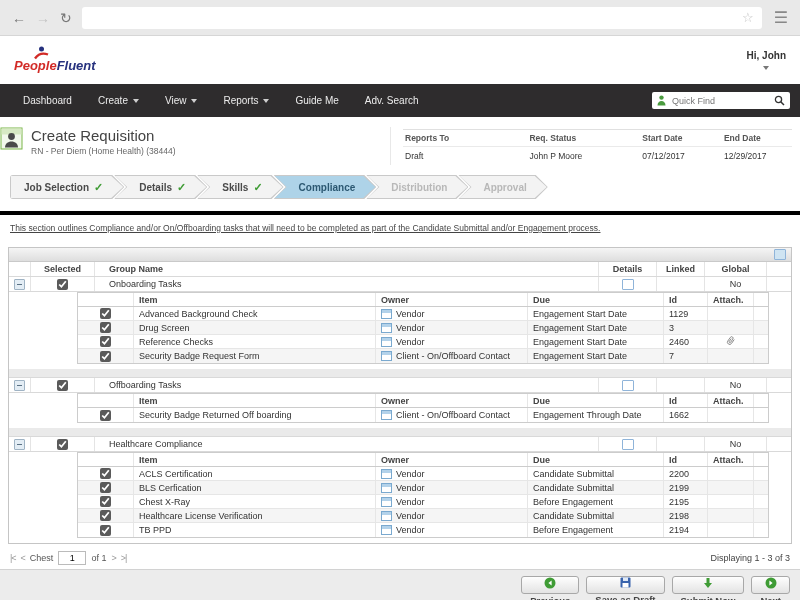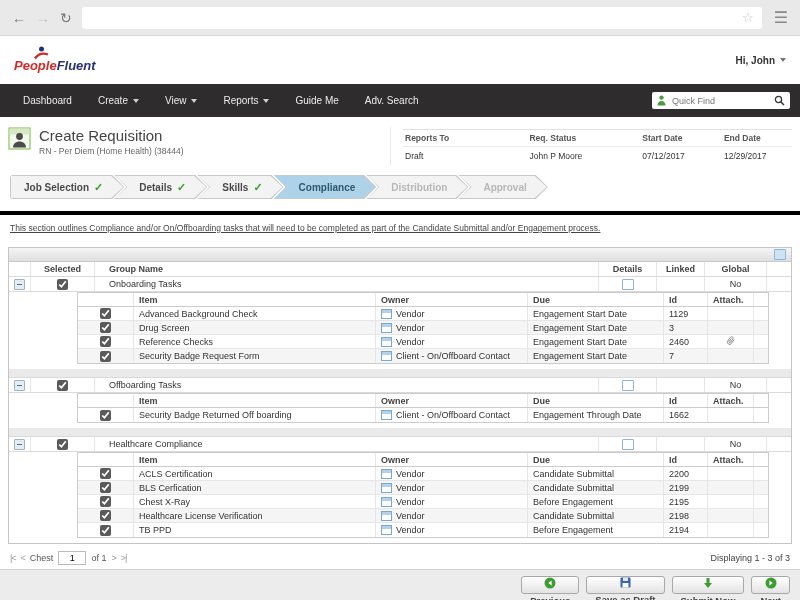--- a/index.html
+++ b/index.html
@@ -18,36 +18,36 @@
     font-family:"Liberation Sans", sans-serif; }
   .star { color:#c5c5c5; font-size:13px; }
   .menu { color:#888; font-size:16px; margin-left:2px; }
 
   
   .band { height:48px; background:#fff; display:flex; align-items:center;
     justify-content:space-between; padding:0 14px; }
   .logo { position:relative; font-style:italic; font-weight:bold; font-size:13px; margin-top:10px; }
   .logo-fig { position:absolute; top:-12px; left:20px; }
   .logo .p1 { color:#d22b27; } .logo .p2 { color:#26317e; }
-  .greeting { font-size:10px; color:#333; font-weight:bold; display:flex; align-items:center; gap:5px; }
+  .greeting { font-size:10px; color:#333; font-weight:bold; display:flex; align-items:center; gap:5px;flex-direction:column; }
   .caret { width:0; height:0; border-left:3.5px solid transparent; border-right:3.5px solid transparent;
     border-top:4px solid #777; display:inline-block; }
 
   
   .nav { height:33px; background:#2e2c2d; display:flex; align-items:center; padding:0 10px; }
   .nav-item { color:#ececec; font-size:10px; padding:0 13px; display:flex; align-items:center;
     gap:5px; cursor:pointer; height:100%; }
   .nav-item .caret { border-top-color:#cfcfcf; }
   .quickfind { margin-left:auto; background:#fff; border-radius:2px; height:17px; width:138px;
     display:flex; align-items:center; padding:0 5px; gap:4px; }
   .quickfind input { border:none; outline:none; flex:1; font-size:9px; color:#888; width:70px;
     font-family:"Liberation Sans", sans-serif; }
 
   
-  .phead { display:flex; justify-content:space-between; padding:10px 8px 2px 8px; }
+  .phead { display:flex; justify-content:space-between; padding:10px 8px 2px 0; }
   .ph-left { display:flex; gap:8px; }
   .ph-title { font-size:15px; color:#444; }
   .ph-sub { font-size:8.5px; color:#666; margin-top:2px; }
   .info { width:402px; font-size:8.5px; border-left:1px solid #e8e8e8; padding:2px 0 0 12px; }
   .info-grid { display:grid; grid-template-columns:32% 29% 21% 18%; }
   .info-grid .ih { color:#555; font-weight:bold; padding:3px 2px; border-top:1px solid #e0e0e0;
     border-bottom:1px solid #eaeaea; }
   .info-grid .iv { color:#333; padding:4px 2px; }
 
   

